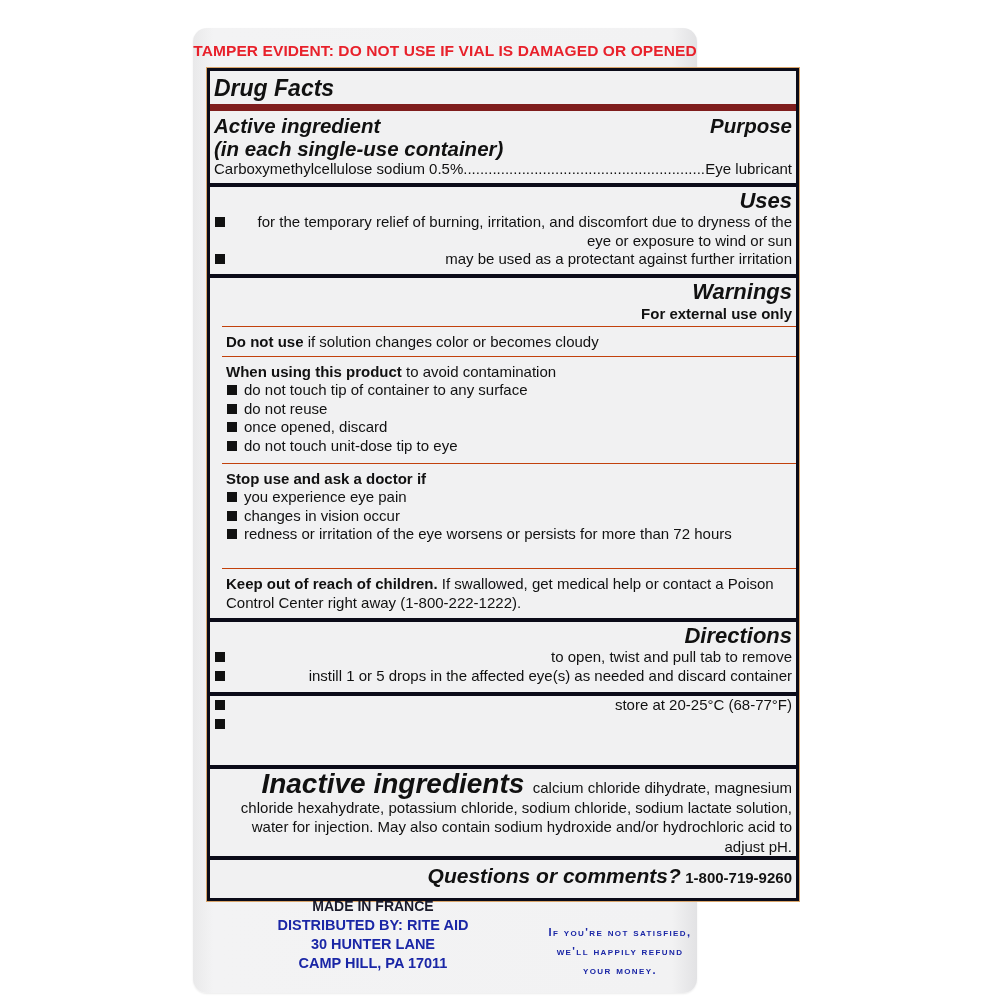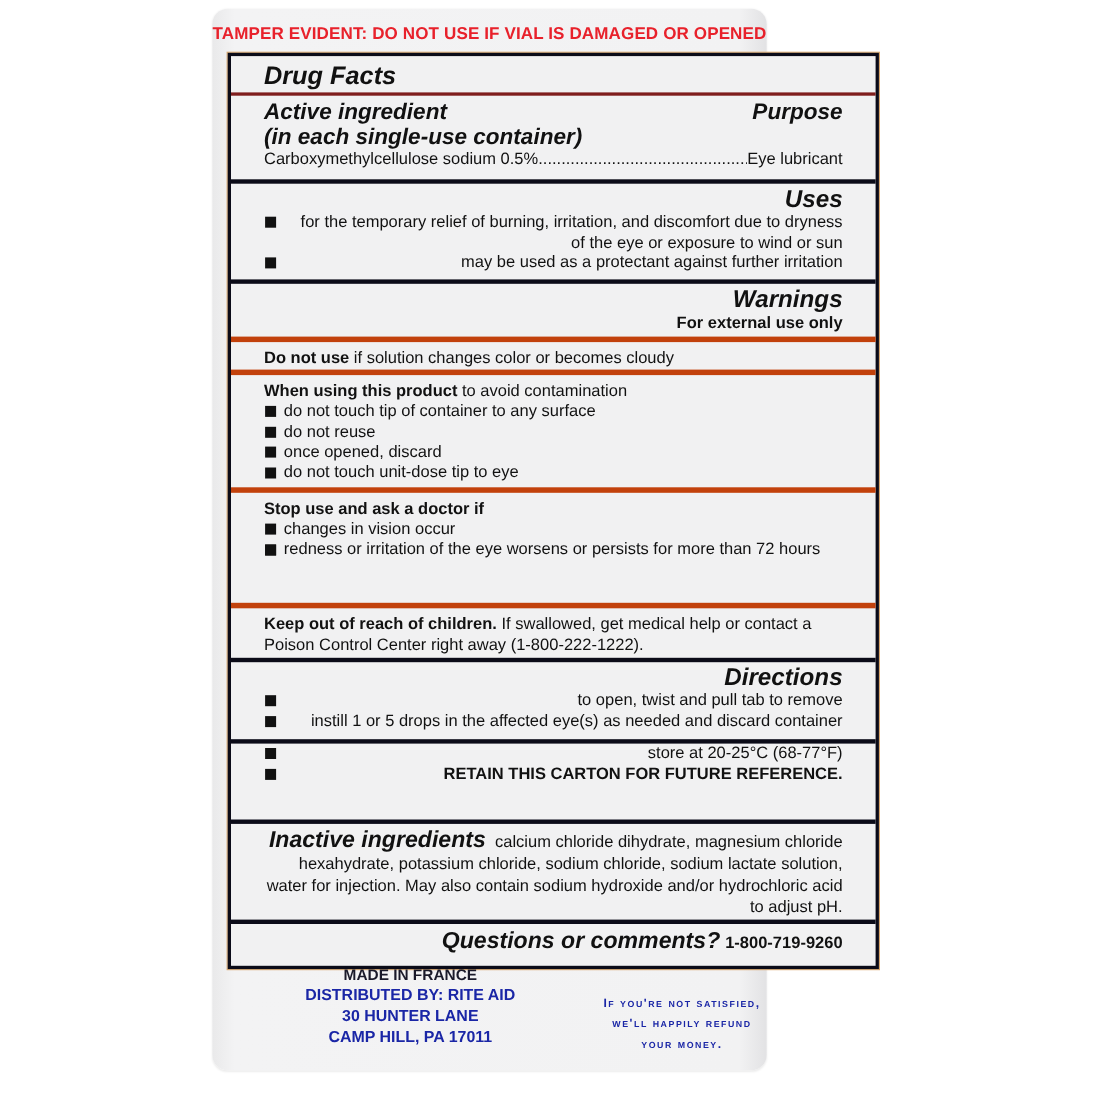--- a/index.html
+++ b/index.html
@@ -1,37 +1,37 @@
 <!DOCTYPE html>
 <html><head>
 <meta charset="utf-8">
 <style>
   html, body { margin:0; padding:0; }
   body {
     width:1000px; height:1000px; background:#ffffff; position:relative; overflow:hidden;
     font-family:"Liberation Sans", sans-serif; color:#111;
   }
   .carton {
-    position:absolute; left:193px; top:8px; width:504px; height:965px;
+    position:absolute; left:193px; top:28px; width:504px; height:965px;
     background:linear-gradient(90deg,#e9e9ea 0%,#f3f3f4 4%,#f2f2f3 95%,#e2e2e4 100%);
     border-radius:14px;
     box-shadow: 0 1px 2px rgba(0,0,0,0.08);
   }
   .tamper {
     position:absolute; left:0; right:0; top:14px; text-align:center;
     color:#e8212b; font-weight:bold; font-size:15.5px; letter-spacing:0.1px;
   }
   .facts {
     position:absolute; left:14px; top:40px; width:586px; height:827px;
     border:3px solid #0b0b18; background:#f1f1f2;
     box-shadow: 0 0 0 1px #d9a56a;
   }
-  .sec { position:absolute; left:0; right:0; padding:0 30px; box-sizing:border-box; }
+  .sec { position:absolute; left:0; right:0; padding:0 4px; box-sizing:border-box; }
   .thick { border-top:4px solid #0b0b18;text-align:right; }
-  .thin { border-top:5px solid #c2410c; }
+  .thin { border-top:1px solid #c2410c;margin-left:12px; }
   .h-it { font-weight:bold; font-style:italic; font-size:22px; line-height:24px; }
   .h-sub { font-weight:bold; font-style:italic; font-size:20.5px; line-height:23px; }
   .txt { font-size:15px; line-height:19px; }
   .b { font-weight:bold; }
   .li { position:relative; padding-left:18px; font-size:15px; line-height:18.7px; }
   .li .sq { position:absolute; left:1px; top:4px; width:10px; height:10px; background:#111; }
   .row-ai { display:flex; justify-content:space-between; }
   .dotrow { display:flex; font-size:15px; line-height:18px; }
   .dotrow .dots { flex:1; overflow:hidden; white-space:nowrap; }
   .footer-left {
@@ -49,21 +49,21 @@
 <body>
 
 <div class="carton">
   <div class="tamper">TAMPER EVIDENT: DO NOT USE IF VIAL IS DAMAGED OR OPENED</div>
 
   <div class="facts">
 
     <div class="sec" style="top:2px;">
       <div class="h-it" style="font-size:23px;line-height:30px;">Drug Facts</div>
     </div>
-    <div class="sec" style="top:33px;border-top:3px solid #7f1d1d;">
+    <div class="sec" style="top:33px;border-top:7px solid #7f1d1d;">
       <div class="row-ai" style="margin-top:3px;">
         <div class="h-sub">Active ingredient</div>
         <div class="h-sub">Purpose</div>
       </div>
       <div class="h-sub">(in each single-use container)</div>
       <div class="dotrow">
         <span>Carboxymethylcellulose sodium 0.5%</span>
         <span class="dots">..................................................................................</span>
         <span>Eye lubricant</span>
       </div>
@@ -88,44 +88,45 @@
       <div class="txt" style="margin-top:5px;">
         <span class="b">When using this product</span><span> to avoid contamination</span>
       </div>
       <div class="li"><span class="sq"></span><span>do not touch tip of container to any surface</span></div>
       <div class="li"><span class="sq"></span><span>do not reuse</span></div>
       <div class="li"><span class="sq"></span><span>once opened, discard</span></div>
       <div class="li"><span class="sq"></span><span>do not touch unit-dose tip to eye</span></div>
     </div>
     <div class="sec thin" style="top:392px;">
       <div class="txt b" style="margin-top:5px;">Stop use and ask a doctor if</div>
+      <div class="li"><span class="sq"></span><span>you experience eye pain</span></div>
       <div class="li"><span class="sq"></span><span>changes in vision occur</span></div>
       <div class="li"><span class="sq"></span></div>
       <div class="li"><span class="sq"></span><span>redness or irritation of the eye worsens or persists for more than 72 hours</span></div>
     </div>
     <div class="sec thin" style="top:497px;">
       <div class="txt" style="margin-top:5px;">
         <span class="b">Keep out of reach of children.</span><span> If swallowed, get medical help or contact a Poison Control Center right away (1-800-222-1222).</span>
       </div>
     </div>
 
     <div class="sec thick" style="top:547px;">
       <div class="h-it" style="margin-top:2px;">Directions</div>
       <div class="li"><span class="sq"></span><span>to open, twist and pull tab to remove</span></div>
       <div class="li"><span class="sq"></span><span>instill 1 or 5 drops in the affected eye(s) as needed and discard container</span></div>
     </div>
 
     <div class="sec thick" style="top:621px;">
       <div class="li"><span class="sq"></span><span>store at 20-25°C (68-77°F)</span></div>
-      <div class="li b"><span class="sq"></span><span>RETAIN THIS CARTON FOR FUTURE REFERENCE.</span></div>
+      <div class="li b"><span class="sq"></span></div>
     </div>
 
     <div class="sec thick" style="top:694px;">
       <div class="txt" style="margin-top:3px;line-height:19.5px;">
-        <span class="h-it" style="font-size:21px;">Inactive ingredients</span>&nbsp;
+        <span class="h-it" style="font-size:28px;">Inactive ingredients</span>&nbsp;
         <span>calcium chloride dihydrate, magnesium chloride hexahydrate, potassium chloride, sodium chloride, sodium lactate solution, water for injection. May also contain sodium hydroxide and/or hydrochloric acid to adjust pH.</span>
       </div>
     </div>
 
     <div class="sec thick" style="top:785px;">
       <div style="margin-top:4px;">
         <span class="h-it" style="font-size:21px;">Questions or comments?</span>
         <span class="b" style="font-size:15px;">1-800-719-9260</span>
       </div>
     </div>

